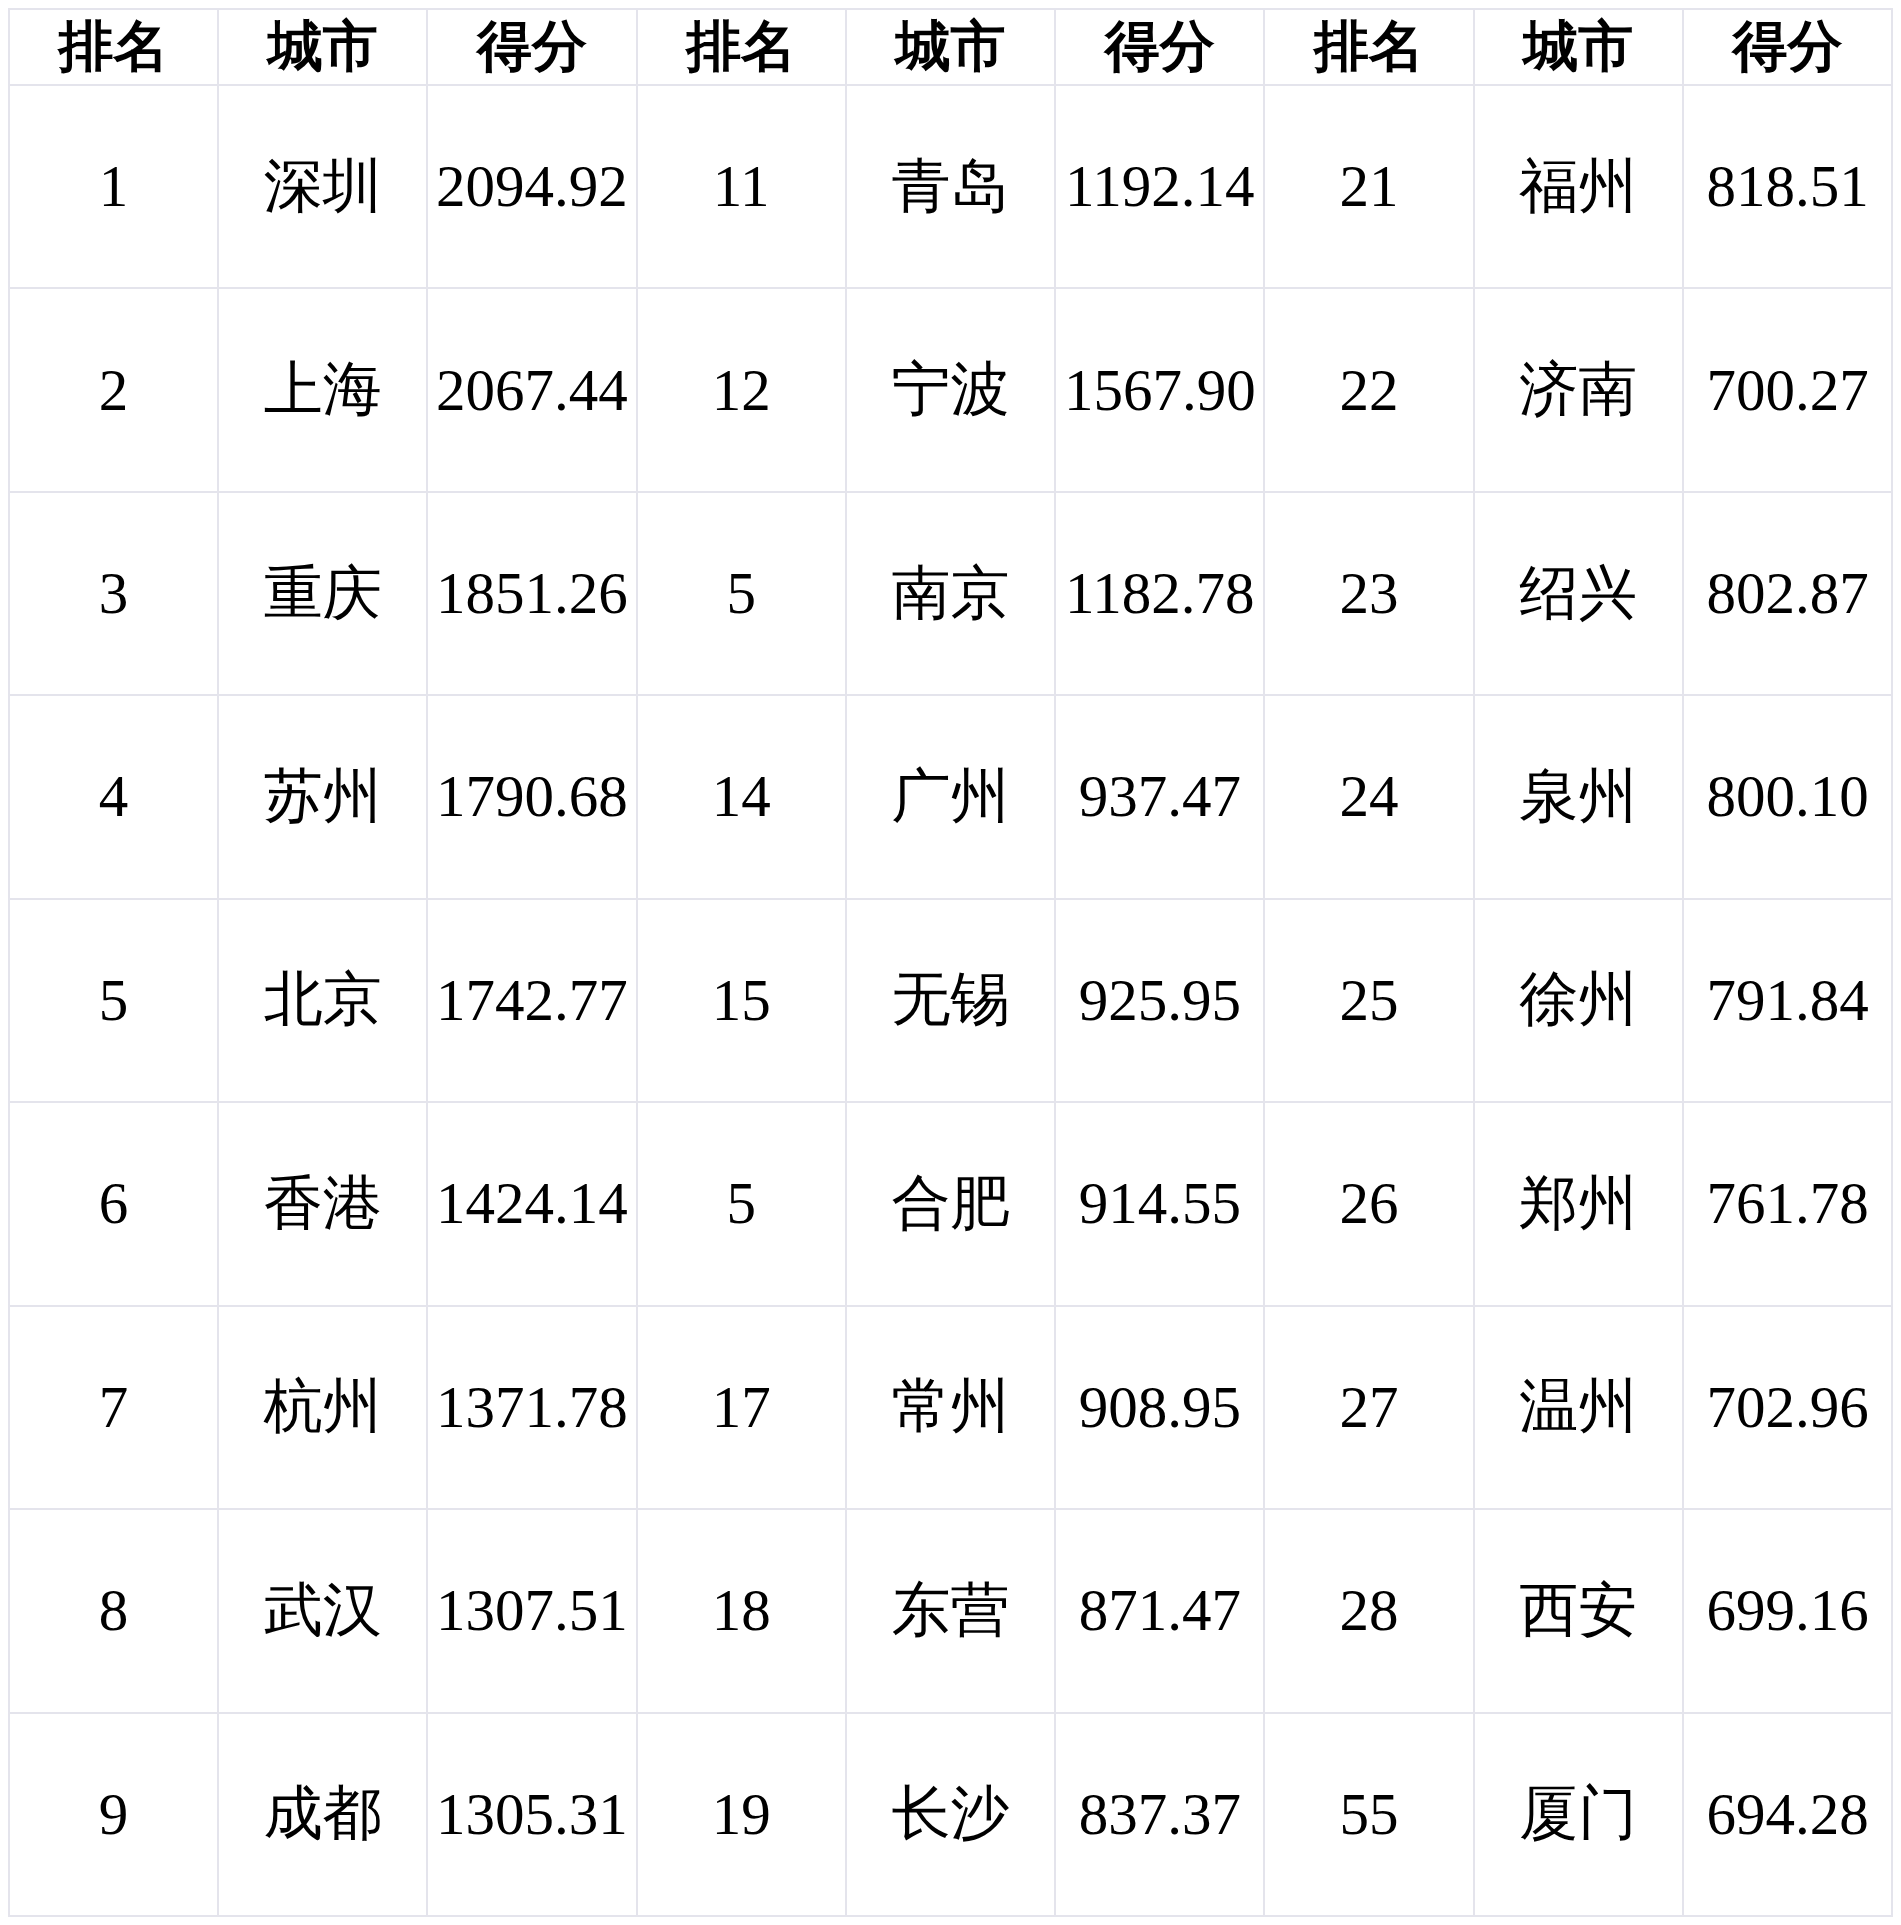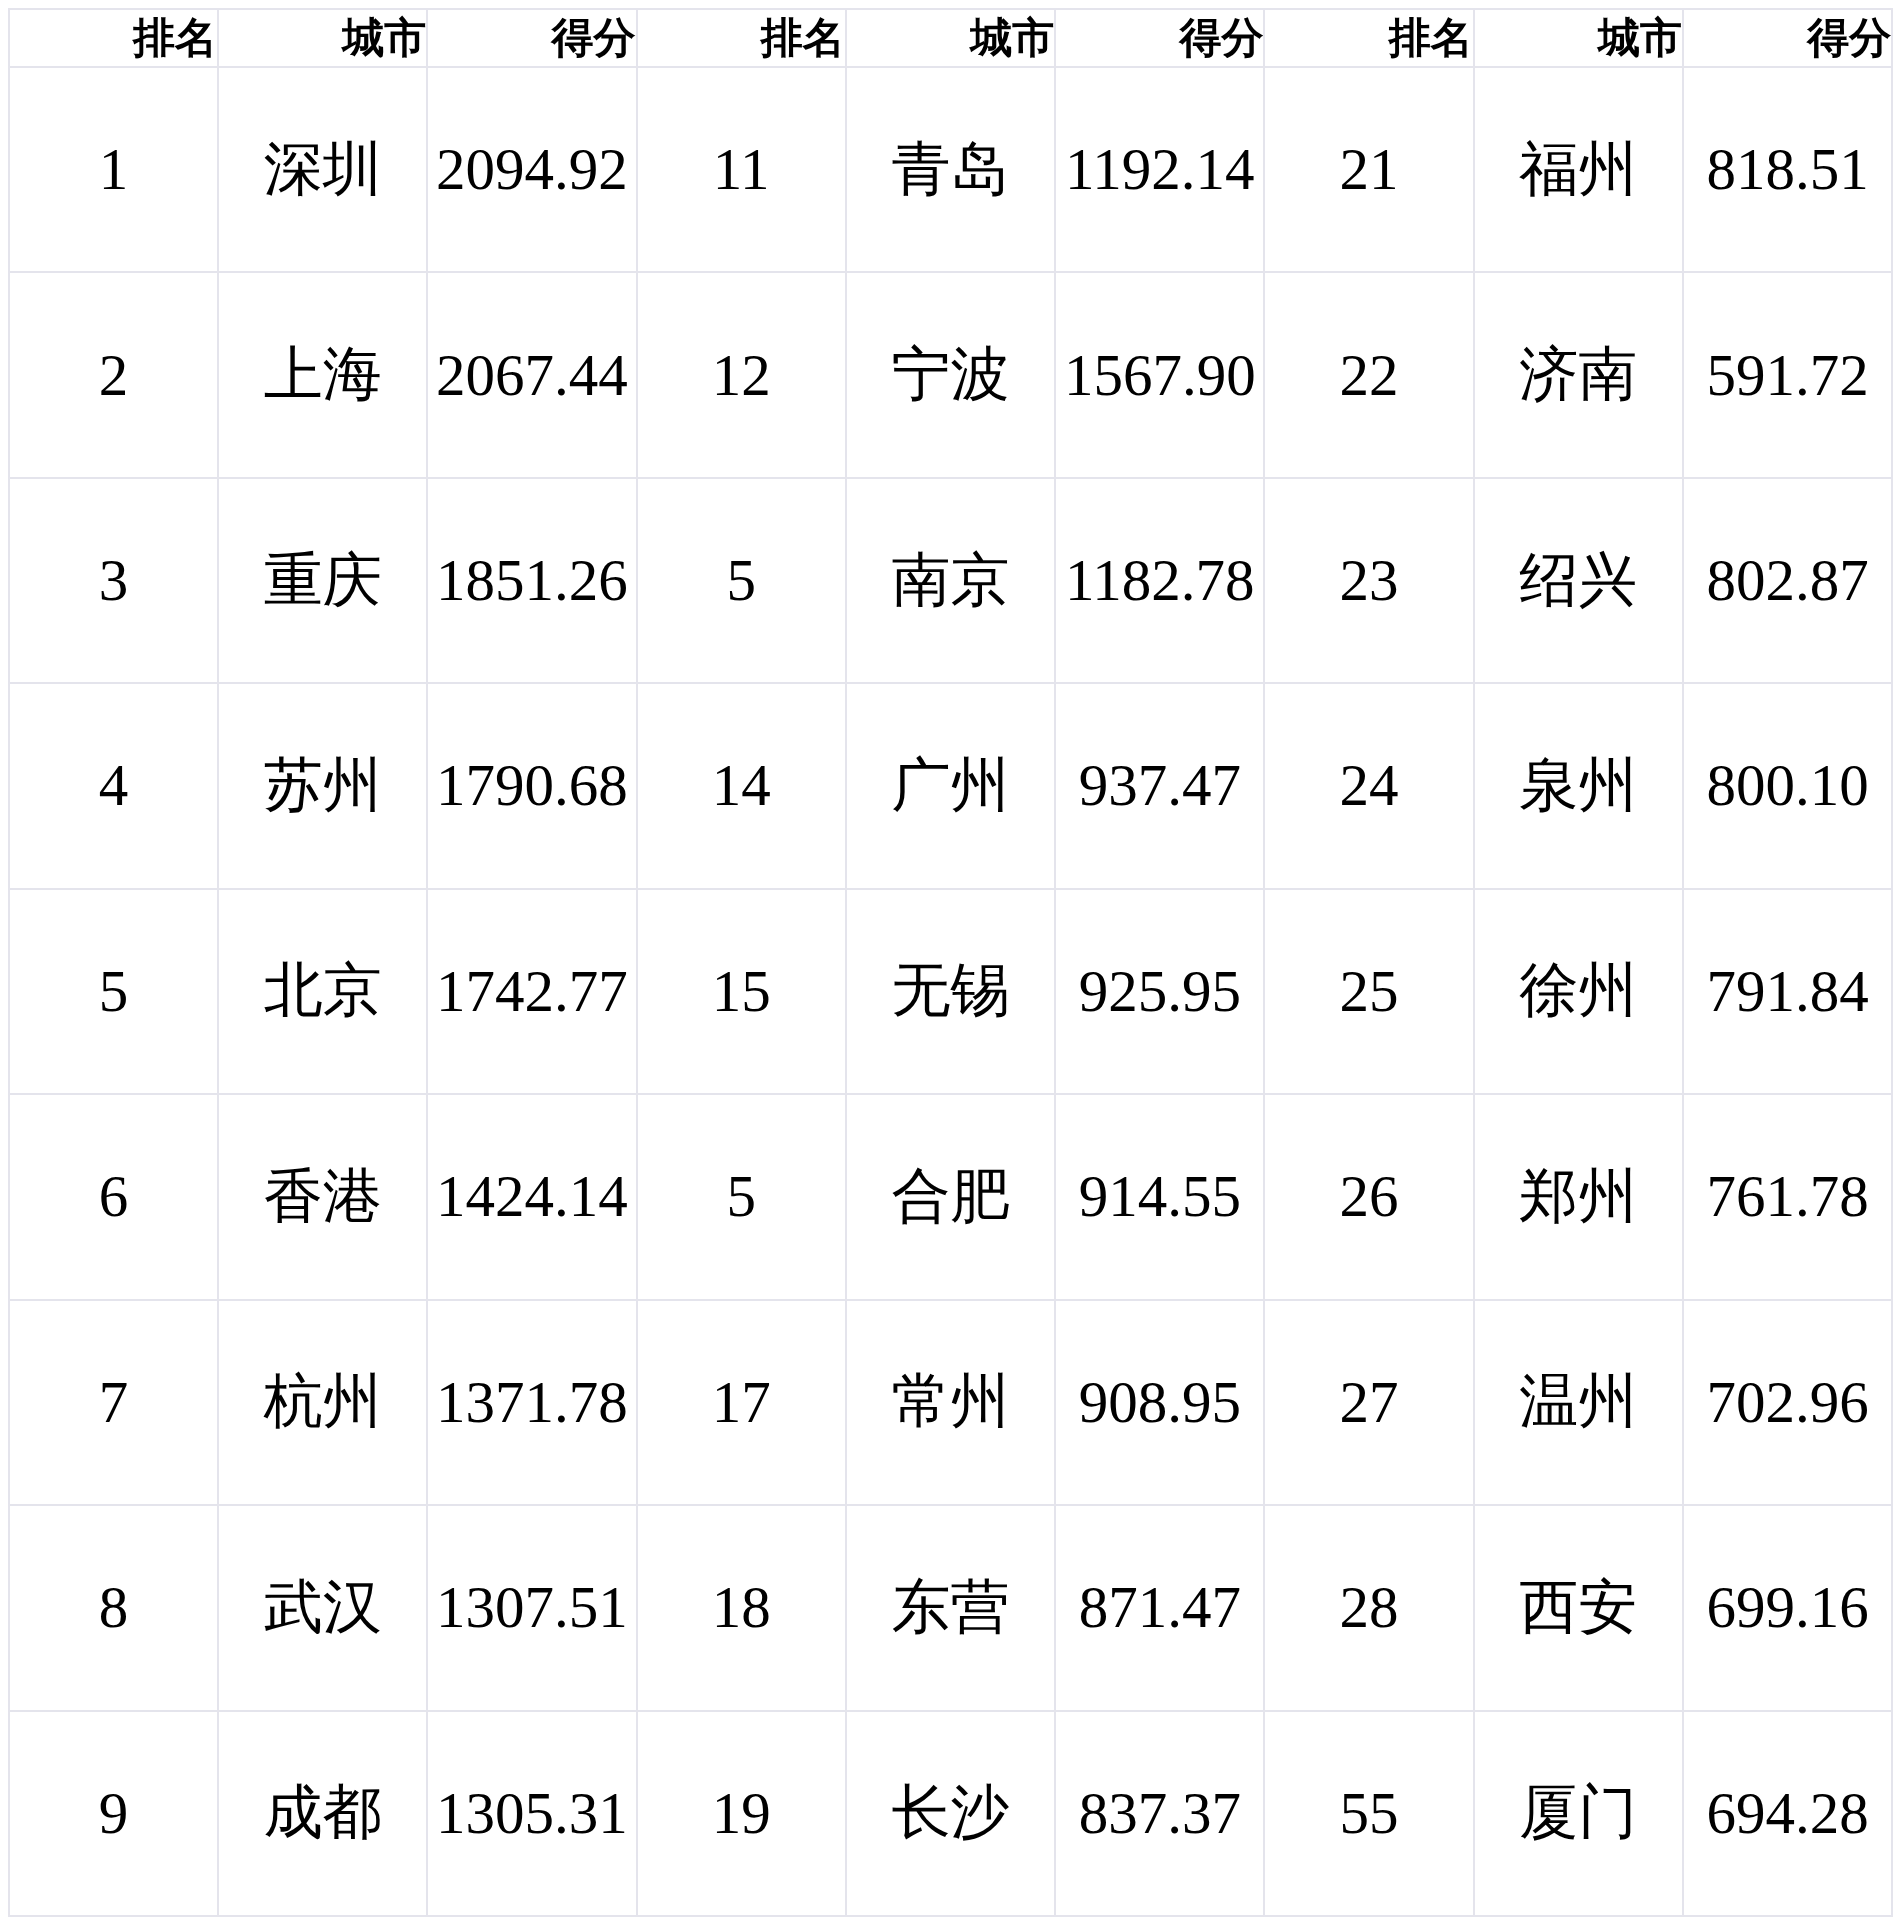--- a/index.html
+++ b/index.html
@@ -27,22 +27,21 @@
     text-align: center;
     vertical-align: middle;
     padding: 0;
     color: #000000;
     overflow: hidden;
     white-space: nowrap;
   }
   table.ranking th {
     font-family: "Liberation Sans", sans-serif;
     font-weight: 700;
-    font-size: 42px;
-    text-align: right;
+    font-size: 55px;
   }
   table.ranking td {
     font-family: "Liberation Serif", serif;
     font-weight: 400;
     font-size: 59px;
   }
 </style>
 </head>
 <body>
 
@@ -75,21 +74,21 @@
         </tr>
         <tr>
           <td>2</td>
           <td>上海</td>
           <td>2067.44</td>
           <td>12</td>
           <td>宁波</td>
           <td>1567.90</td>
           <td>22</td>
           <td>济南</td>
-          <td>591.72</td>
+          <td>700.27</td>
         </tr>
         <tr>
           <td>3</td>
           <td>重庆</td>
           <td>1851.26</td>
           <td>5</td>
           <td>南京</td>
           <td>1182.78</td>
           <td>23</td>
           <td>绍兴</td>

